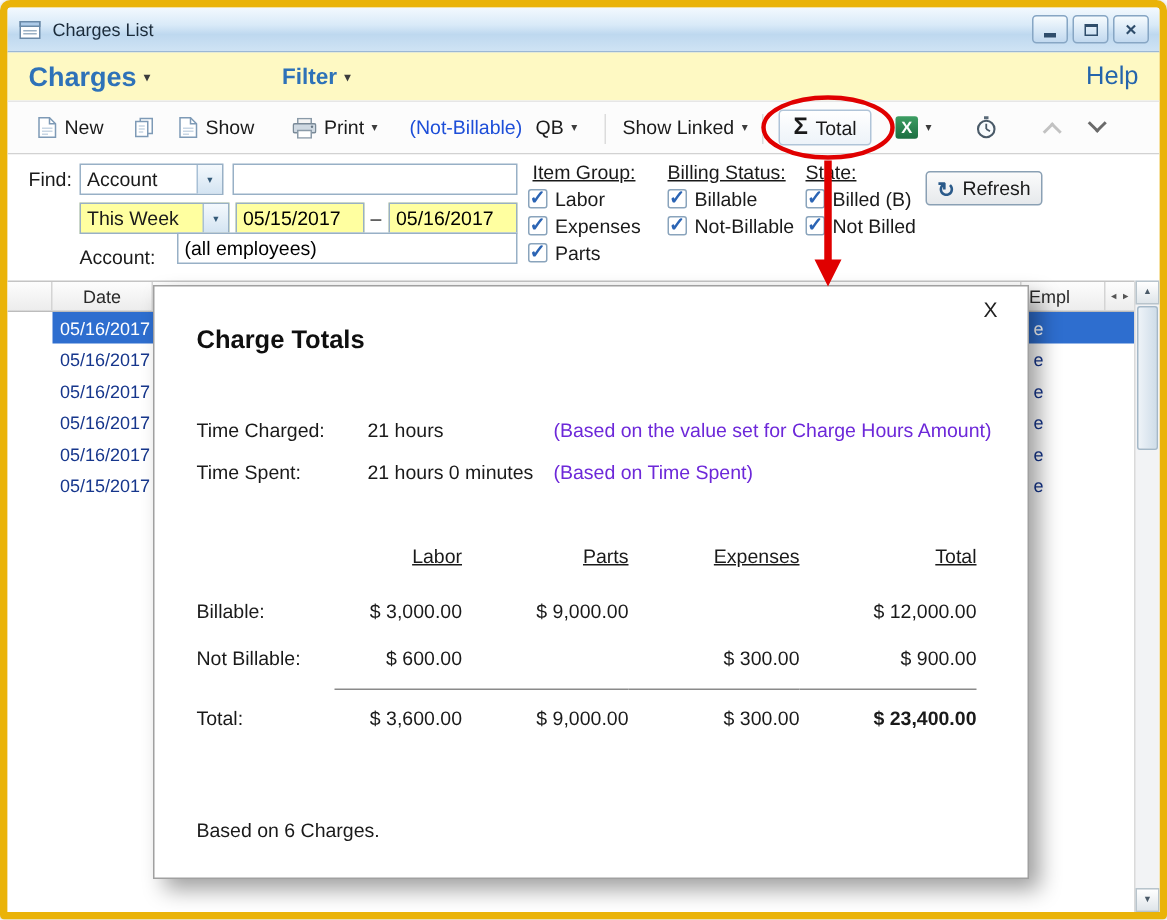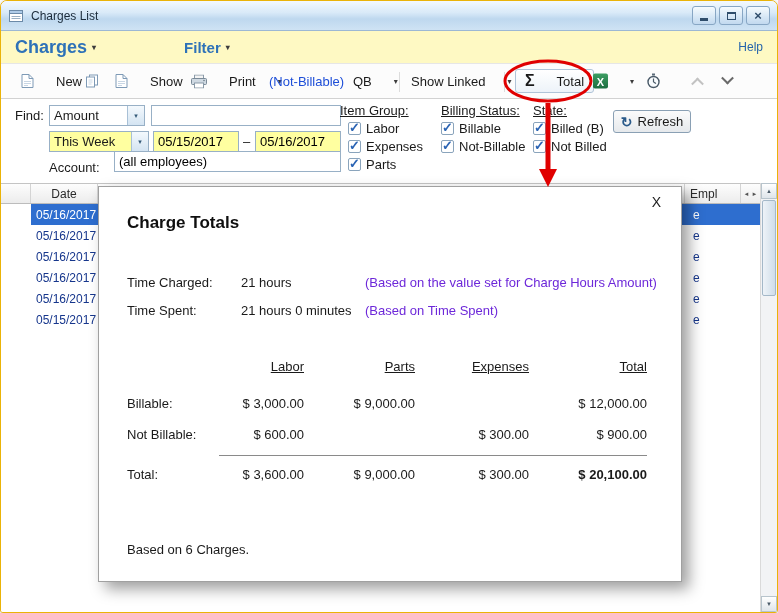--- a/index.html
+++ b/index.html
@@ -1,44 +1,44 @@
 <!DOCTYPE html>
 <html><head>
 <meta charset="utf-8">
 <style>
   html,body { margin:0; padding:0; background:#fff; }
   .stage { position:relative; width:778px; height:613px; font-family:"Liberation Sans",sans-serif; }
-  .win { position:absolute; inset:0; box-sizing:border-box; border:1px solid #eab308; border-radius:7px 7px 3px 3px;
+  .win { position:absolute; inset:0; box-sizing:border-box; border:5px solid #eab308; border-radius:7px 7px 3px 3px;
          overflow:hidden; background:#fff; box-shadow:0 1px 4px rgba(0,0,0,.25); }
 
   
   .titlebar { position:absolute; top:0; left:0; right:0; height:30px; box-sizing:border-box;
               background:linear-gradient(#f3f9fe,#d9eaf8 40%,#bed8ef 62%,#cfe3f4);
               border-bottom:1px solid #9cb8d4; display:flex; align-items:center; padding:0 7px; gap:7px; }
   .title-text { font-size:12px; color:#1b2b3a; }
   .win-controls { margin-left:auto; display:flex; gap:3px; }
   .win-btn { width:24px; height:19px; box-sizing:border-box; border:1px solid #87a6c4; border-radius:3px;
              background:linear-gradient(#f6fbfe,#d8e8f6 55%,#c2d9ef); display:flex; align-items:center;
              justify-content:center; color:#2f4d6b; cursor:pointer; }
   .glyph-min { width:8px; height:3px; background:#2f4d6b; margin-top:8px; }
   .glyph-max { width:9px; height:8px; box-sizing:border-box; border:1px solid #2f4d6b; border-top-width:2px; }
   .glyph-close { font-size:13px; font-weight:bold; line-height:1; }
 
   
   .menubar { position:absolute; top:30px; left:0; right:0; height:32px; display:flex; align-items:center;
              padding:0 14px; box-sizing:border-box; background:#fef9c3; }
   .charges-menu { display:flex; align-items:center; gap:5px; font-size:18px; font-weight:bold; color:#2e72b8; cursor:pointer; }
   .filter-menu { display:flex; align-items:center; gap:5px; margin-left:88px; font-size:15px; font-weight:bold; color:#2e72b8; cursor:pointer; }
-  .help-link { margin-left:auto; font-size:12px; color:#2464ac; cursor:pointer; }
+  .help-link { margin-left:auto; font-size:17px; color:#2464ac; cursor:pointer; }
   .caret { font-size:8px; color:#3c3c3c; }
 
   
   .toolbar { position:absolute; top:62px; left:0; right:0; height:36px; box-sizing:border-box; background:#fcfcfc;
              border-top:1px solid #e6e6e6; border-bottom:1px solid #d2d2d2; }
-  .titem { position:absolute; top:50%; transform:translateY(-50%); display:flex; align-items:center; gap:22px;
+  .titem { position:absolute; top:50%; transform:translateY(-50%); display:flex; align-items:center; gap:5px;
            font-size:13px; color:#1a1a1a; cursor:pointer; white-space:nowrap; }
   .tsep { position:absolute; top:8px; width:1px; height:20px; background:#dcdcdc; }
   .disabled-label { color:#1d4ed8; cursor:default; }
   .total-btn { border:1px solid #b0c4d8; border-radius:3px; background:linear-gradient(#ffffff,#edf3f9);
                padding:3px 9px; }
   .sigma { font-size:16px; font-weight:bold; line-height:1; }
   .excel-ic { width:15px; height:15px; border-radius:2px; background:linear-gradient(#3d9e63,#1c6e41);
               color:#fff; font-weight:bold; font-size:11px; display:flex; align-items:center; justify-content:center; }
   .chv { width:9px; height:9px; box-sizing:border-box; }
   .chv.up { border-top:2px solid #c2c2c2; border-left:2px solid #c2c2c2; transform:rotate(45deg) translate(2px,2px); }
@@ -224,37 +224,37 @@
         <span class="chv up"></span>
       </div>
       <div class="titem" style="left:722px">
         <span class="chv down"></span>
       </div>
     </div>
 
     <div class="filters">
       <span class="flabel" style="left:14px; top:9px">Find:</span>
       <div class="combo" style="left:48px; top:6px; width:96px">
-        <span class="ctxt">Amount</span>
+        <span class="ctxt">Account</span>
         <span class="carrow">▾</span>
       </div>
       <input class="tinput" style="left: 150px; top: 6px; width: 190px;" value="">
 
       <div class="combo yellow" style="left:48px; top:32px; width:100px">
         <span class="ctxt">This Week</span>
         <span class="carrow">▾</span>
       </div>
       <input class="tinput yellow" style="left: 152px; top: 32px; width: 86px;" value="05/15/2017">
       <span class="flabel" style="left:242px; top:35px">–</span>
       <input class="tinput yellow" style="left: 254px; top: 32px; width: 86px;" value="05/16/2017">
 
       <span class="flabel" style="left:48px; top:61px">Account:</span>
       <input class="tinput" style="left: 113px; top: 52px; width: 227px;" value="(all employees)">
 
-      <span class="fgroup-label" style="left:339px; top:4px">Item Group:</span>
+      <span class="fgroup-label" style="left:350px; top:4px">Item Group:</span>
       <div class="cb" style="left:347px; top:22px">
         <span class="cbox checked"></span>
         <span>Labor</span>
       </div>
       <div class="cb" style="left:347px; top:40px">
         <span class="cbox checked"></span>
         <span>Expenses</span>
       </div>
       <div class="cb" style="left:347px; top:58px">
         <span class="cbox checked"></span>
@@ -390,21 +390,21 @@
         <div class="tt-cell tt-lab">Not Billable:</div>
         <div class="tt-cell">$ 600.00</div>
         <div class="tt-cell"></div>
         <div class="tt-cell">$ 300.00</div>
         <div class="tt-cell">$ 900.00</div>
 
         <div class="tt-cell tt-lab tt-sep-l">Total:</div>
         <div class="tt-cell tt-sep">$ 3,600.00</div>
         <div class="tt-cell tt-sep">$ 9,000.00</div>
         <div class="tt-cell tt-sep">$ 300.00</div>
-        <div class="tt-cell tt-sep tt-grand">$ 20,100.00</div>
+        <div class="tt-cell tt-sep tt-grand">$ 23,400.00</div>
       </div>
 
       <div class="m-footer">Based on 6 Charges.</div>
     </div>
 
     <svg class="anno" width="778" height="613" viewBox="0 0 778 613">
       <ellipse cx="547" cy="80" rx="43" ry="20" fill="none" stroke="#e00000" stroke-width="3"></ellipse>
       <line x1="547" y1="102" x2="547" y2="170" stroke="#e00000" stroke-width="5"></line>
       <polygon points="538,168 556,168 547,186" fill="#e00000"></polygon>
     </svg>

